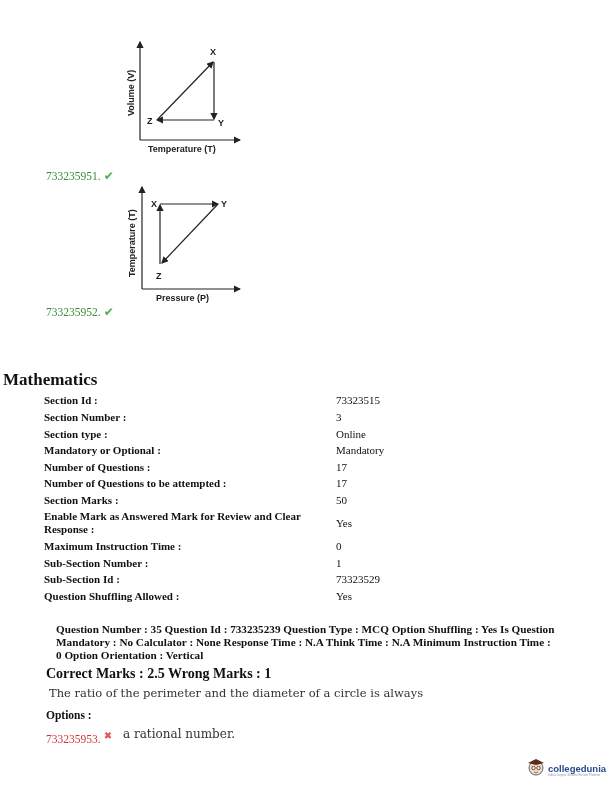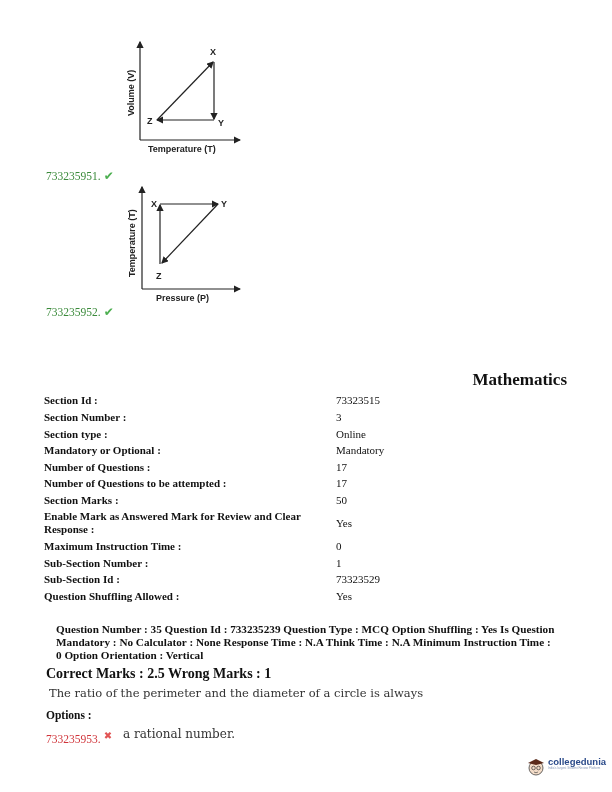--- a/index.html
+++ b/index.html
@@ -5,32 +5,32 @@
   html, body { margin: 0; padding: 0; background: #ffffff; }
   body { width: 612px; height: 792px; position: relative; overflow: hidden; font-family: "Liberation Serif", "DejaVu Serif", serif; color: #111; }
   .abs { position: absolute; }
   .diagram { position: absolute; }
   .diagram svg { display: block; }
   .diag-text { font-family: "Liberation Sans", "DejaVu Sans", sans-serif; font-weight: bold; font-size: 9px; fill: #222; }
   .opt-id-green { color: #3a8a3a; font-size: 11.5px; }
   .opt-id-red { color: #d0343a; font-size: 11.5px; }
   .check { color: #4caf50; font-size: 12px; margin-left: 3px; }
   .cross { color: #e25555; font-size: 10px; margin-left: 3px; vertical-align: 4px; }
-  .section-title { position: absolute; left: 12px; width: 552px; top: 370px; text-align: right; font-weight: bold; font-size: 17px; }
+  .section-title { position: absolute; left: 0; width: 552px; top: 370px; text-align: left; font-weight: bold; font-size: 17px; }
   .section-title span { position: relative; left: 3px; }
   .row { position: absolute; left: 44px; width: 520px; font-size: 11px; }
   .row .lbl { position: absolute; left: 0; font-weight: bold; width: 290px; line-height: 13px; }
   .row .val { position: absolute; left: 292px; line-height: 13px; }
   .qmeta { position: absolute; left: 46px; top: 623px; width: 500px; font-weight: bold; font-size: 11.2px; line-height: 13px; margin-left: 10px; }
   .marks { position: absolute; left: 46px; top: 666px; font-weight: bold; font-size: 14px; }
   .qtext { position: absolute; left: 49px; top: 686px; font-size: 12.5px; color: #333; font-family: "DejaVu Serif", serif; font-size: 11.5px; }
   .options-label { position: absolute; left: 46px; top: 709px; font-weight: bold; font-size: 11.5px; }
   .opt-row { position: absolute; left: 46px; top: 729px; }
   .opt-text { position: absolute; left: 123px; top: 727px; font-family: "DejaVu Serif", serif; font-size: 12px; color: #333; }
-  .logo { position: absolute; left: 526px; top: 757px; display: flex; align-items: flex-start; }
+  .logo { position: absolute; left: 526px; top: 757px; display: flex; align-items: flex-end; }
   .logo-name { font-family: "Liberation Sans", sans-serif; font-weight: bold; color: #2a4a8a; font-size: 9.5px; line-height: 9px; }
   .logo-tag { font-family: "Liberation Sans", sans-serif; color: #8a9ab8; font-size: 3px; line-height: 4px; }
 </style>
 </head>
 <body>
 
 <div class="diagram" style="left:120px; top:40px;">
   <svg width="125" height="120" viewBox="0 0 125 120">
     <defs>
       <marker id="ah" markerWidth="6" markerHeight="6" refX="5" refY="3" orient="auto">

